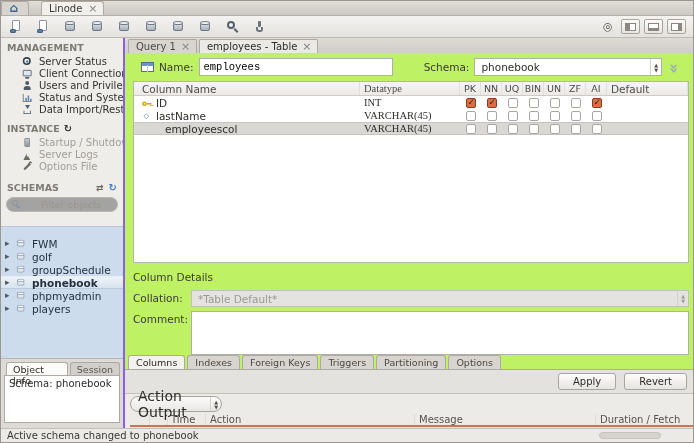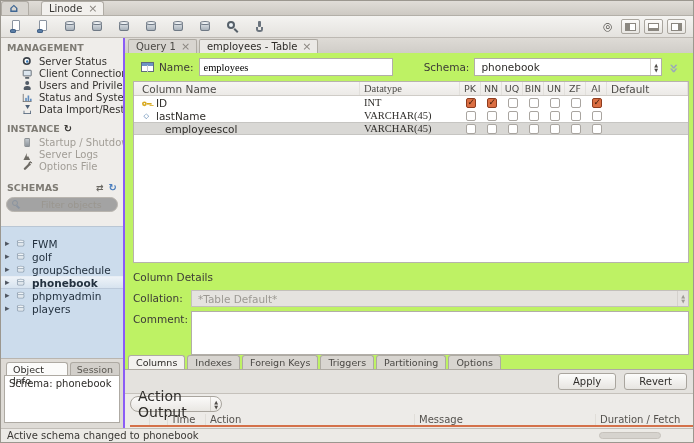--- a/index.html
+++ b/index.html
@@ -113,21 +113,21 @@
   .doc-tabs { height:15px; flex:none; display:flex; align-items:flex-end; padding-left:3px; gap:2px;
               background:linear-gradient(#dedbd6,#d0cdc8); }
   .doc-tab { height:14px; font-size:10px; display:flex; align-items:center; gap:5px; padding:0 7px;
              background:#d8d5d0; border:1px solid #aeaaa3; border-bottom:none; border-radius:2px 2px 0 0; color:#4a4844; cursor:pointer; }
   .doc-tab.act { background:#ebe9e6; color:#2e2c29; }
 
   .editor { flex:1; background:#bef264; display:flex; flex-direction:column; min-height:0; }
   .form-row { height:28px; flex:none; display:flex; align-items:center; gap:5px; padding:4px 6px 4px 16px; }
   .lbl { font-size:10.5px; color:#3c3a37; white-space:nowrap; }
   .name-input { width:212px; height:18px; border:1px solid #b2aea8; padding:0 4px; font-size:10.5px; background:#fff;
-                font-family:Liberation Serif, serif; }
+                font-family:Liberation Mono, monospace; }
   .schema-lbl { margin-left:26px; }
   .selectbox { width:205px; height:18px; background:#fff; border:1px solid #b2aea8; display:flex; align-items:center;
                padding-left:6px; font-size:10.5px; cursor:pointer; }
 
   .grid { margin:0 4px 0 8px; border:1px solid #b7b3ad; background:#fff; height:182px; flex:none;
           display:flex; flex-direction:column; font-size:10.5px; overflow:hidden; }
   .g-head { display:flex; height:14px; flex:none; background:linear-gradient(#f6f5f3,#eceae7);
             border-bottom:1px solid #cfccc7; color:#4d4b47; align-items:center; }
   .g-head > span { border-right:1px solid #e2e0dc; height:100%; display:flex; align-items:center; }
   .c-name { width:226px; padding-left:8px; }

